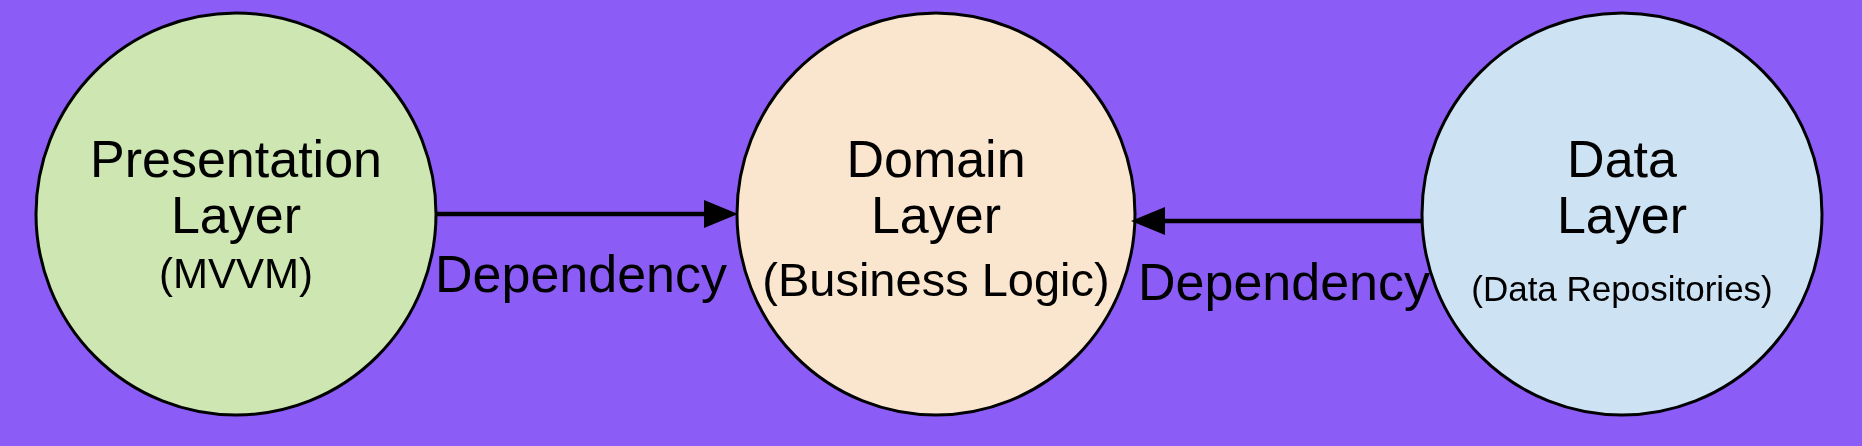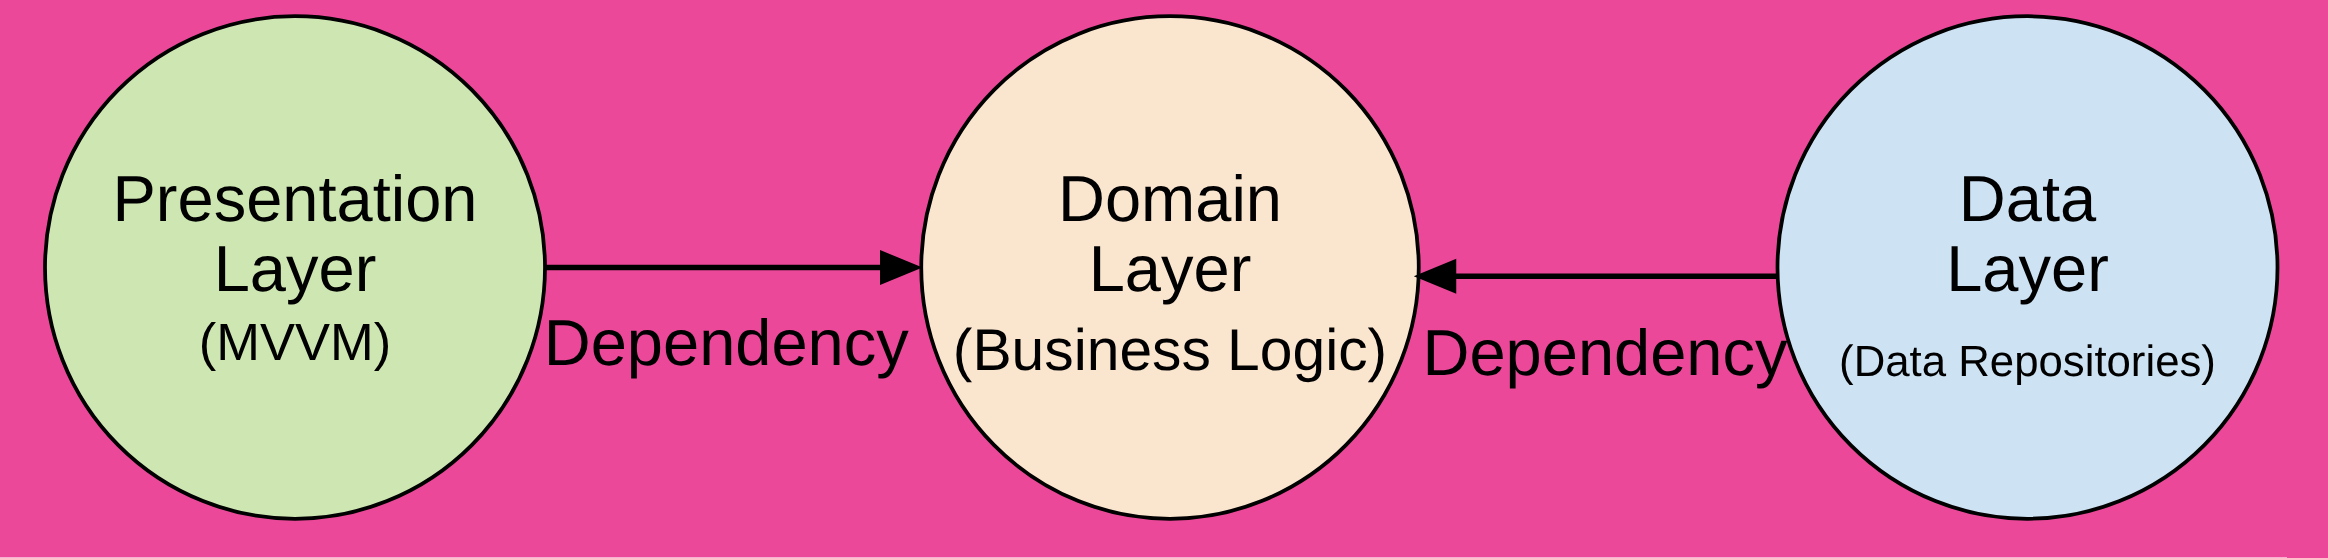--- a/index.html
+++ b/index.html
@@ -3,21 +3,21 @@
 <meta charset="utf-8">
 <style>
   html, body {
     margin: 0;
     padding: 0;
     background: #ffffff;
   }
   .diagram-wrap {
     width: 1862px;
     height: 446px;
-    background: #ec4899;
+    background: #8b5cf6;
     position: relative;
     overflow: hidden;
   }
   svg text {
     font-family: "Liberation Sans", sans-serif;
     fill: #000000;
   }
   text.node-title   { font-size: 52px; }
   text.node-sub-md  { font-size: 47px; }
   text.node-sub-sm  { font-size: 42px; }

